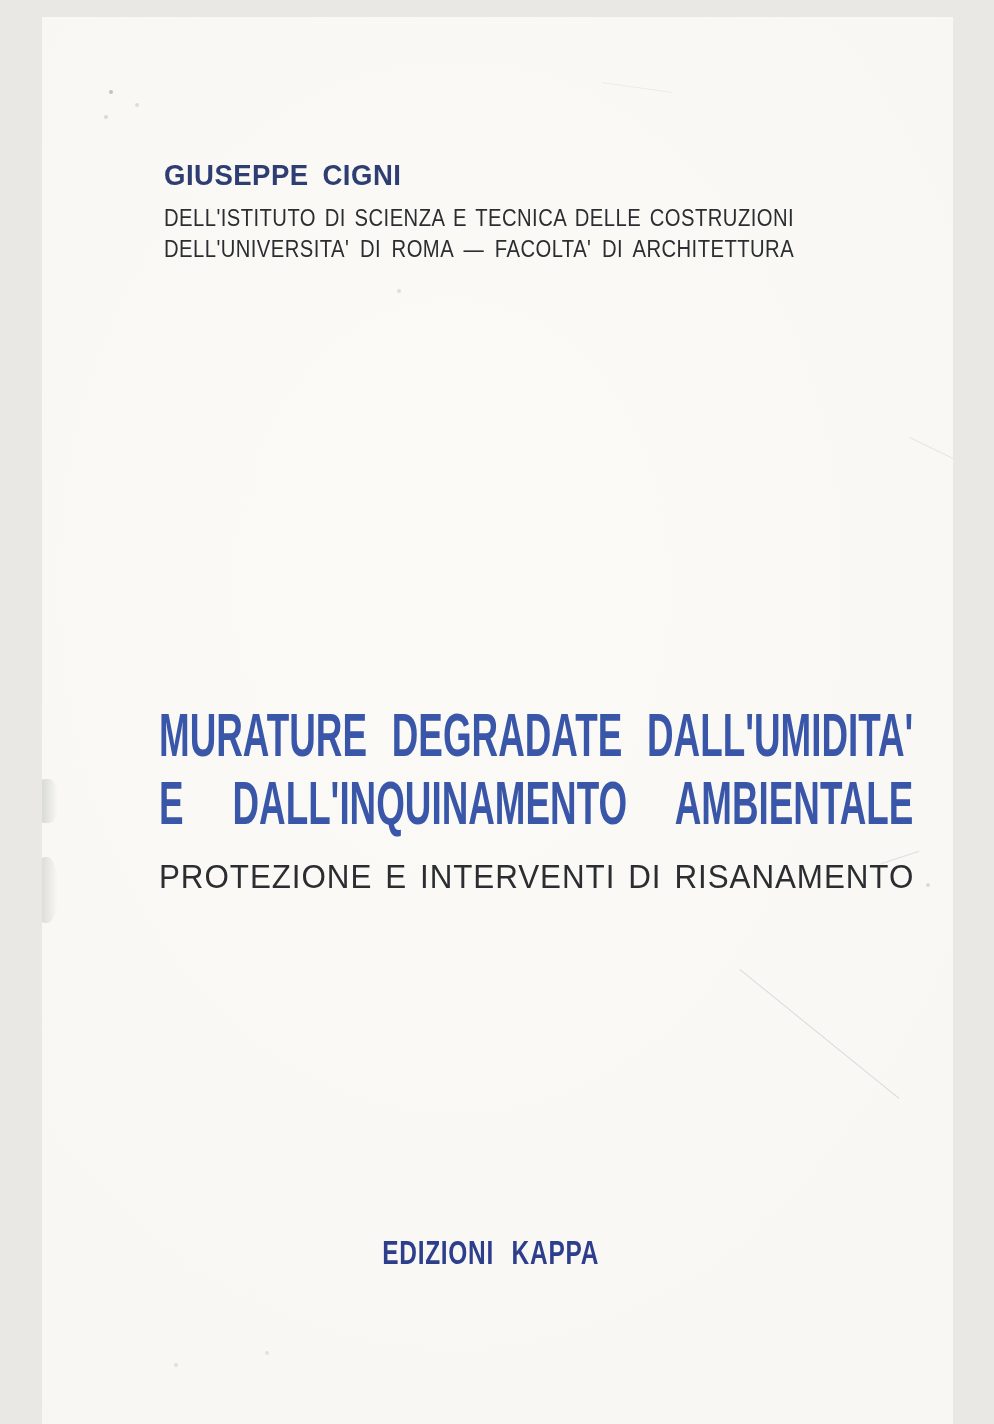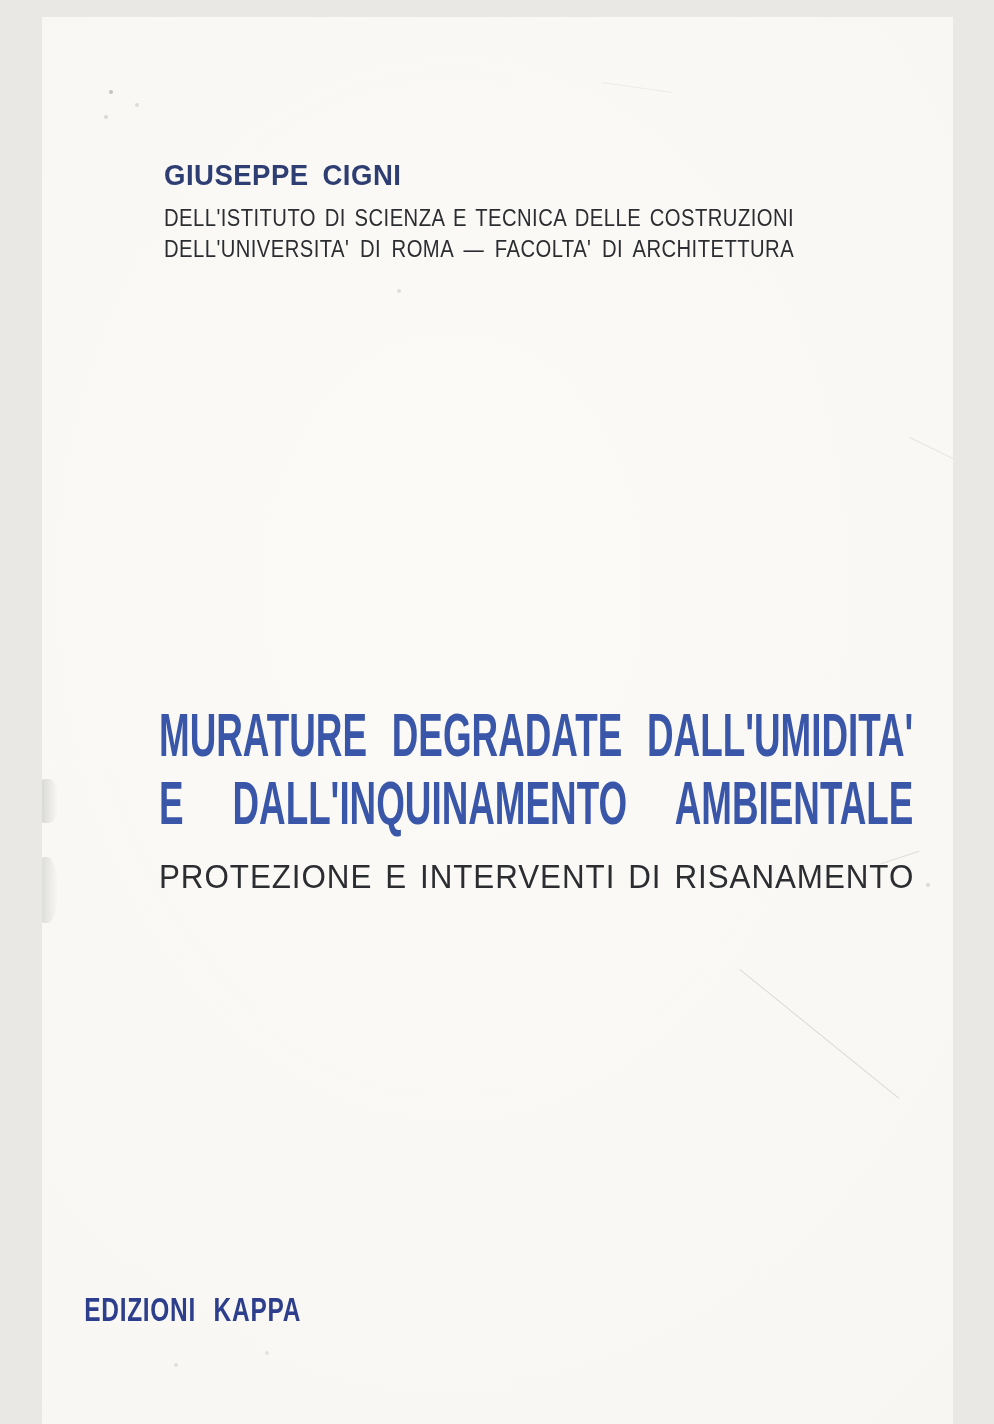--- a/index.html
+++ b/index.html
@@ -83,23 +83,23 @@
     letter-spacing: 1px;
     text-align: justify;
     text-align-last: justify;
     white-space: nowrap;
   }
 
   .publisher {
     position: absolute;
     left: 0;
     right: 12px;
-    top: 1272px;
+    top: 1215px;
     display: flex;
-    justify-content: flex-start;
+    justify-content: center;
   }
   .publisher span {
     font-size: 34px;
     font-weight: bold;
     line-height: 1.2;
     letter-spacing: 1px;
     word-spacing: 14px;
     color: #2d3f8c;
     white-space: nowrap;
     transform: scaleX(0.72);

